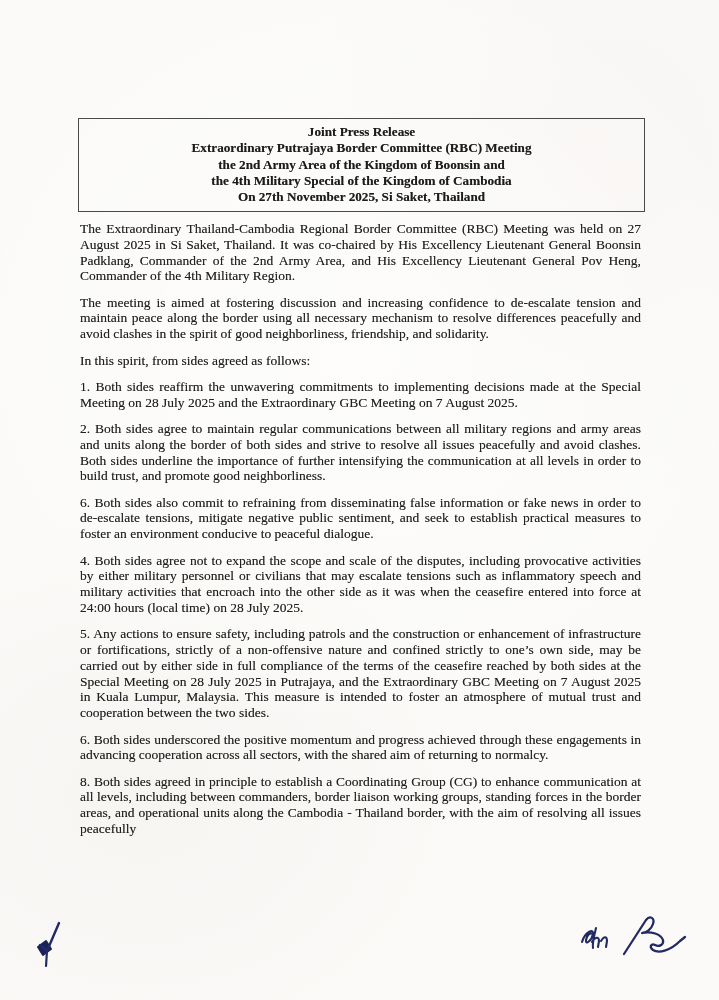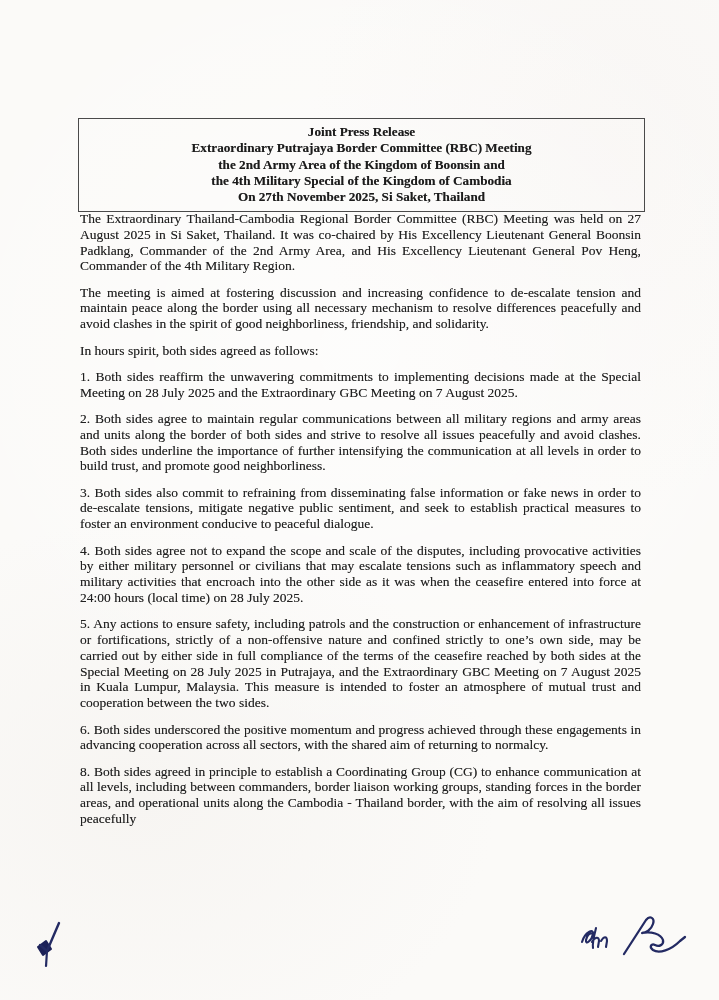--- a/index.html
+++ b/index.html
@@ -33,21 +33,21 @@
     text-align: center;
     font-weight: bold;
     font-size: 13.2px;
     line-height: 16.3px;
     color: #1c1c1c;
     text-shadow: 0 0 0.6px rgba(28,28,28,0.5);
   }
   .content {
     position: absolute;
     left: 80px;
-    top: 211px;
+    top: 221px;
     width: 561px;
     font-size: 13.5px;
     line-height: 15.8px;
     text-align: justify;
     color: #212121;
     text-shadow: 0 0 0.6px rgba(30,30,30,0.45);
   }
   .content p {
     margin: 0 0 10.5px 0;
   }
@@ -82,24 +82,24 @@
     <div>Joint Press Release</div>
     <div>Extraordinary Putrajaya Border Committee (RBC) Meeting</div>
     <div>the 2nd Army Area of the Kingdom of Boonsin and</div>
     <div>the 4th Military Special of the Kingdom of Cambodia</div>
     <div>On 27th November 2025, Si Saket, Thailand</div>
   </div>
 
   <div class="content">
     <p>The Extraordinary Thailand-Cambodia Regional Border Committee (RBC) Meeting was held on 27 August 2025 in Si Saket, Thailand. It was co-chaired by His Excellency Lieutenant General Boonsin Padklang, Commander of the 2nd Army Area, and His Excellency Lieutenant General Pov Heng, Commander of the 4th Military Region.</p>
     <p>The meeting is aimed at fostering discussion and increasing confidence to de-escalate tension and maintain peace along the border using all necessary mechanism to resolve differences peacefully and avoid clashes in the spirit of good neighborliness, friendship, and solidarity.</p>
-    <p>In hours spirit, both sides agreed as follows:</p>
+    <p>In this spirit, from sides agreed as follows:</p>
     <p>1. Both sides reaffirm the unwavering commitments to implementing decisions made at the Special Meeting on 28 July 2025 and the Extraordinary GBC Meeting on 7 August 2025.</p>
     <p>2. Both sides agree to maintain regular communications between all military regions and army areas and units along the border of both sides and strive to resolve all issues peacefully and avoid clashes. Both sides underline the importance of further intensifying the communication at all levels in order to build trust, and promote good neighborliness.</p>
-    <p>3. Both sides also commit to refraining from disseminating false information or fake news in order to de-escalate tensions, mitigate negative public sentiment, and seek to establish practical measures to foster an environment conducive to peaceful dialogue.</p>
+    <p>6. Both sides also commit to refraining from disseminating false information or fake news in order to de-escalate tensions, mitigate negative public sentiment, and seek to establish practical measures to foster an environment conducive to peaceful dialogue.</p>
     <p>4. Both sides agree not to expand the scope and scale of the disputes, including provocative activities by either military personnel or civilians that may escalate tensions such as inflammatory speech and military activities that encroach into the other side as it was when the ceasefire entered into force at 24:00 hours (local time) on 28 July 2025.</p>
     <p>5. Any actions to ensure safety, including patrols and the construction or enhancement of infrastructure or fortifications, strictly of a non-offensive nature and confined strictly to one’s own side, may be carried out by either side in full compliance of the terms of the ceasefire reached by both sides at the Special Meeting on 28 July 2025 in Putrajaya, and the Extraordinary GBC Meeting on 7 August 2025 in Kuala Lumpur, Malaysia. This measure is intended to foster an atmosphere of mutual trust and cooperation between the two sides.</p>
     <p>6. Both sides underscored the positive momentum and progress achieved through these engagements in advancing cooperation across all sectors, with the shared aim of returning to normalcy.</p>
     <p>8. Both sides agreed in principle to establish a Coordinating Group (CG) to enhance communication at all levels, including between commanders, border liaison working groups, standing forces in the border areas, and operational units along the Cambodia - Thailand border, with the aim of resolving all issues peacefully</p>
   </div>
 
   <div class="sig sig-left">
     <svg width="54" height="56" viewBox="0 0 54 56">
       <path class="blob" d="M12 31 L20 25 L25 33 L17 39 Z" stroke-width="2"></path>
       <path d="M14 29 L21 35 L33 7" stroke-width="2.4"></path>

